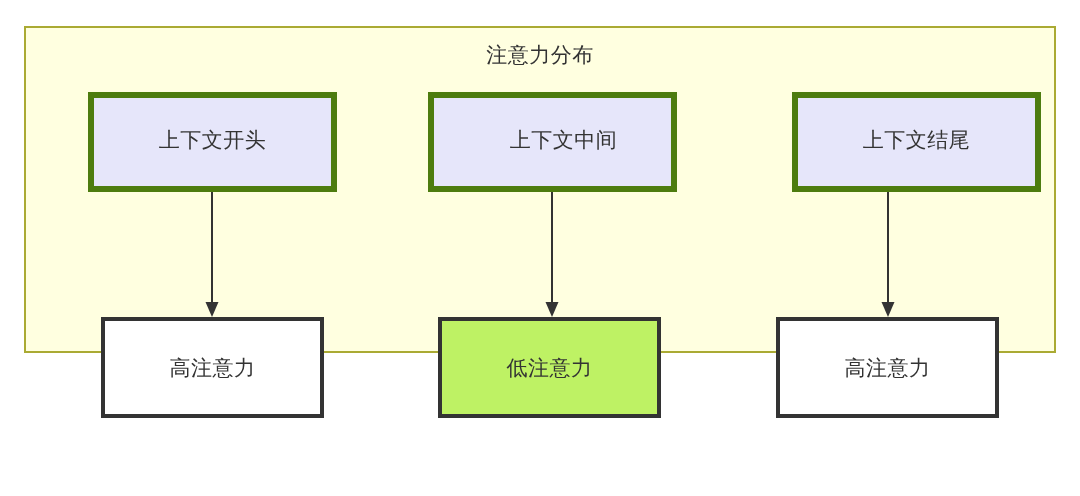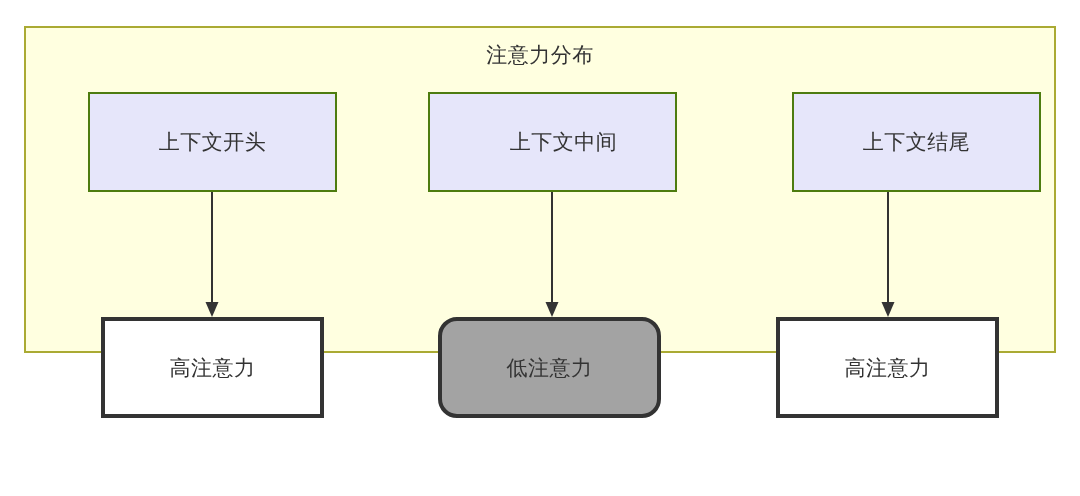--- a/index.html
+++ b/index.html
@@ -62,32 +62,33 @@
     color: #333333;
     letter-spacing: 0.5px;
     white-space: nowrap;
   }
 
   
   .node-context {
     width: 249px;
     height: 100px;
     background: #e6e6fa;
-    border: 2px solid #4d7c0f;
+    border: 6px solid #4d7c0f;
+    font-family: Liberation Mono, monospace;
   }
 
   
   .node-attention {
     width: 223px;
     height: 101px;
     border: 4px solid #333333;
   }
 
   .fill-green  { background: #ffffff; }
-  .fill-pink   { background: #a3a3a3; border-radius: 19px; }
+  .fill-pink   { background: #bef264; }
 
   
   .arrow {
     position: absolute;
     width: 14px;
     height: 125px;
     overflow: visible;
   }
   .arrow svg { display: block; }
 

